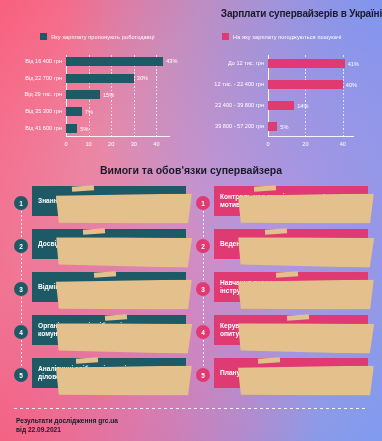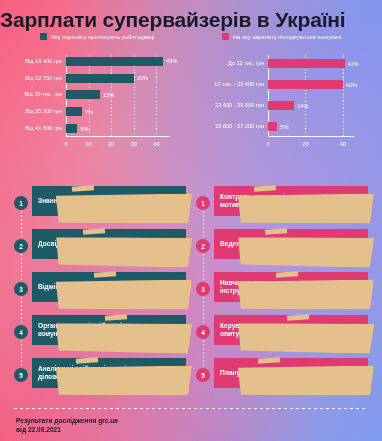--- a/index.html
+++ b/index.html
@@ -22,22 +22,22 @@
     position:absolute;inset:0;
     background:
       radial-gradient(circle at 0% 100%, rgba(250,90,120,.85) 0%, rgba(250,90,120,0) 55%),
       radial-gradient(circle at 100% 0%, rgba(110,150,245,.80) 0%, rgba(110,150,245,0) 55%);
     pointer-events:none;
   }
   .wrap{position:relative;width:382px;height:441px;}
 
   
   .title{
-    position:absolute;top:8px;left:0;width:382px;text-align:left;
-    font-size:21px;font-weight:bold;color:#1a1a2b;letter-spacing:-.2px;
+    position:absolute;top:8px;left:0;width:382px;text-align:right;
+    font-size:10px;font-weight:bold;color:#1a1a2b;letter-spacing:-.2px;
   }
 
   
   .legend{position:absolute;display:flex;align-items:center;gap:4px;}
   .legend .sw{width:7px;height:7px;display:block;}
   .legend .lbl{font-size:5.6px;color:#ffffff;white-space:nowrap;letter-spacing:.1px;}
   #legend-left{top:33px;left:40px;}
   #legend-right{top:33px;left:222px;}
 
   
@@ -238,20 +238,21 @@
       </div>
     </div>
     <div class="xaxis"></div>
     <div class="ticks">
         <div class="tick" style="left: 0%;">0</div>
         <div class="tick" style="left: 43.4783%;">20</div>
         <div class="tick" style="left: 86.9565%;">40</div>
       </div>
   </div>
 
+  <div class="sect">Вимоги та обов'язки супервайзера</div>
 
   <div class="col" id="col-left">
       <div class="item">
         <div class="dots"></div>
         <div class="num">1</div>
         <div class="card">
           <div class="shadow" style="transform: rotate(-0.5deg);"></div>
           <div class="tab" style="left: 40px;"></div>
           <div class="cardbody">
             <div class="cardtext">Знання англійської мови</div>

